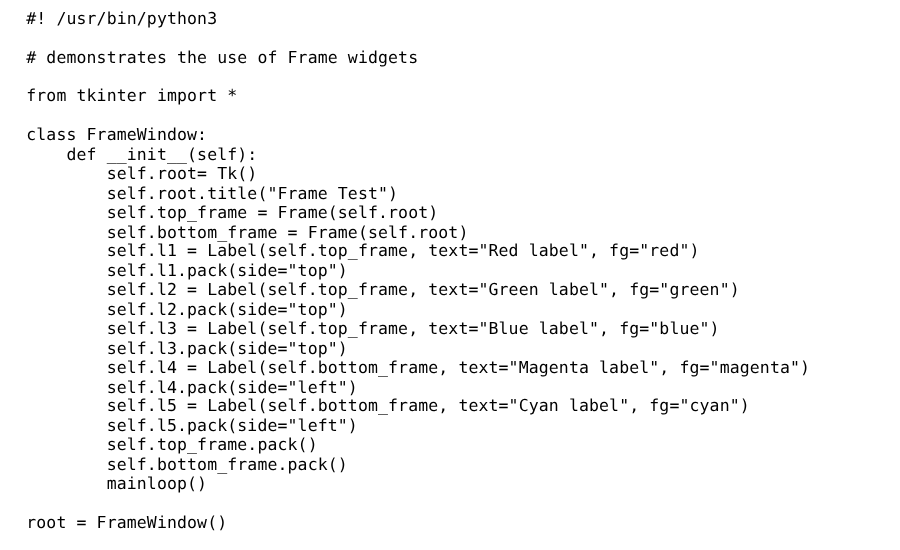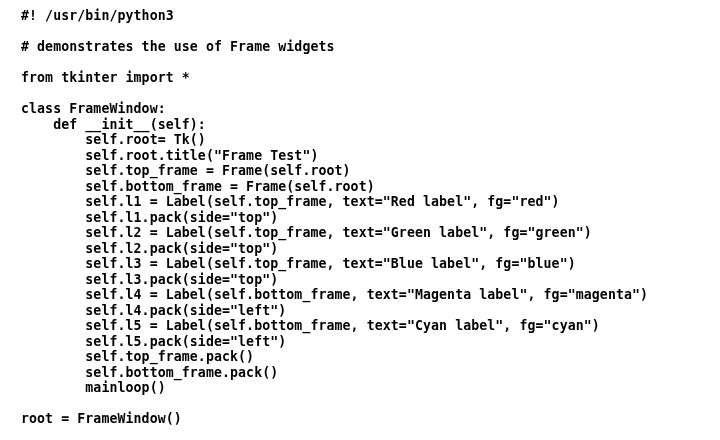--- a/index.html
+++ b/index.html
@@ -26,21 +26,20 @@
     line-height: 15.5px;
     color: #000000;
     white-space: pre;
     letter-spacing: 0.10px;
     -webkit-font-smoothing: none;
   }
   .code-line {
     display: block;
     height: 15.5px;
     white-space: pre;
-    font-weight: bold;
   }
   .code-line.blank {
     color: transparent;
   }
   
   #code-listing { padding-top: 8px; }
 </style>
 </head>
 <body>
 

